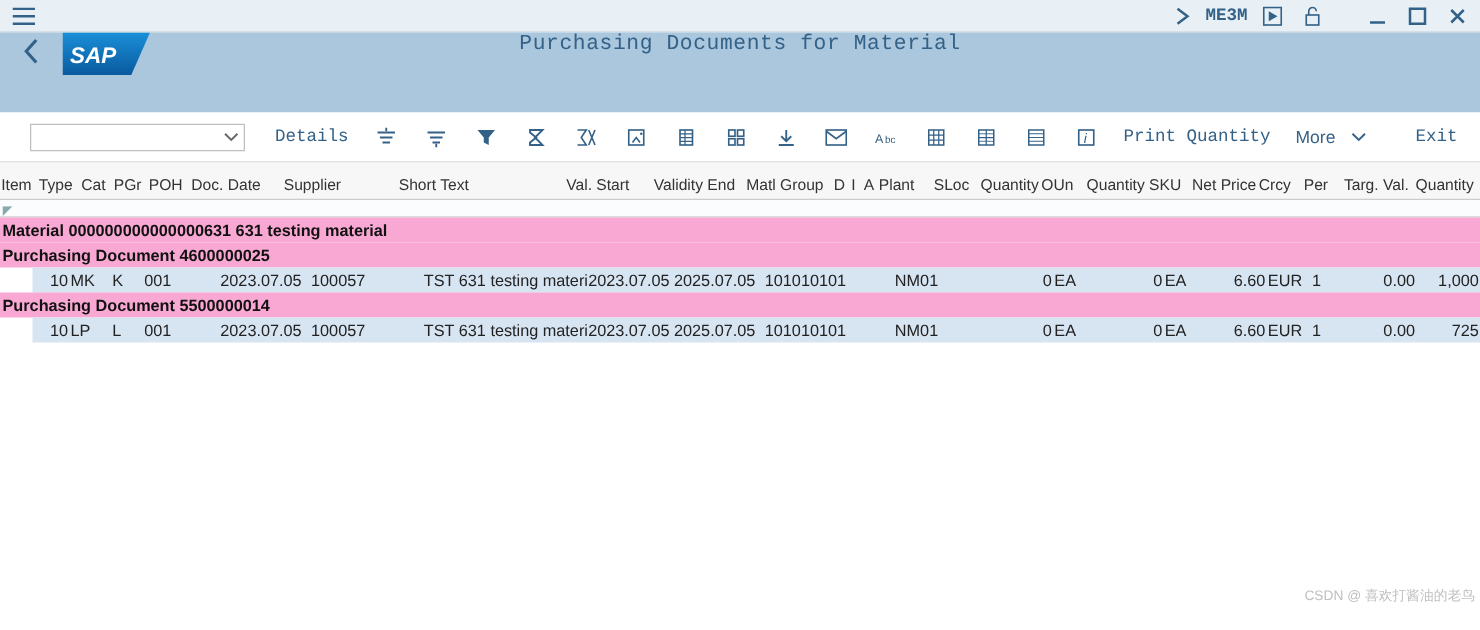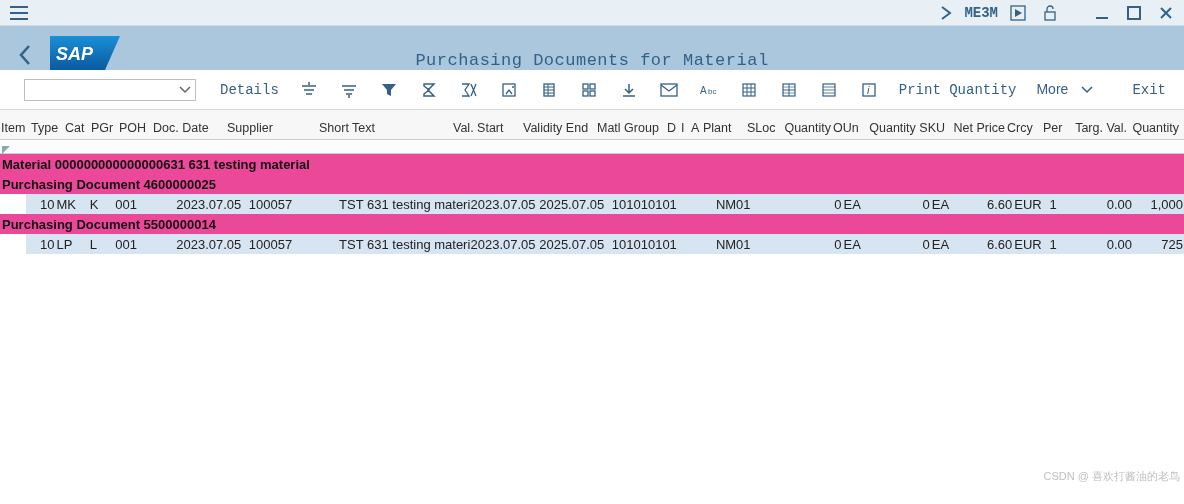--- a/index.html
+++ b/index.html
@@ -7,38 +7,38 @@
   
   .titlebar { height: 26px; background: #e8f0f5; border-bottom: 1px solid #cdd9e3; display: flex; align-items: center; padding: 0 6px; font-weight: bold; }
   .titlebar-left { flex: 0 0 auto; }
   .titlebar-right { margin-left: auto; display: flex; align-items: center; gap: 8px; }
   .menu-icon { cursor: pointer; padding: 2px 4px; }
   .menu-icon svg { display: block; }
   .tcode { color: #346187; font-family: "Courier New", monospace; font-size: 14px; }
   .tb-btn { cursor: pointer; padding: 2px 4px; color: #346187; display: flex; align-items: center; }
   .tb-sep { width: 12px; }
   
-  .header { height: 44px; background: #aac7de; display: flex; align-items: flex-end; padding: 0 10px; }
+  .header { height: 64px; background: #aac7de; display: flex; align-items: flex-start; padding: 0 10px; }
   .back-btn { width: 30px; height: 30px; display: flex; align-items: center; justify-content: center; cursor: pointer; color: #346187; margin-right: 10px; }
   .logo { width: 70px; height: 34px; }
   .title { flex: 1; text-align: center; color: #346187; font-family: "Courier New", monospace; font-size: 17px; letter-spacing: 0.5px; }
   .header-spacer { width: 110px; }
   
   .toolbar { height: 40px; background: #fff; border-bottom: 1px solid #d9d9d9; display: flex; align-items: center; padding: 0 10px 0 24px; gap: 4px; }
   .tb-select { width: 172px; height: 22px; border: 1px solid #bfbfbf; background: #fff; display: flex; align-items: center; justify-content: flex-end; padding-right: 4px; cursor: pointer; }
   .tb-text-btn { color: #346187; font-family: "Courier New", monospace; font-size: 14px; padding: 4px 8px; cursor: pointer; white-space: nowrap; }
   .tb-icon-btn { width: 36px; height: 28px; display: flex; align-items: center; justify-content: center; cursor: pointer; color: #346187; }
   .tb-exit { margin-left: auto; }
   
   .grid-area { height: 388px; overflow: auto; position: relative; }
   .grid-header-row { height: 30px; background: #f7f7f7; border-bottom: 1px solid #ccc; display: flex; font-size: 12.5px; color: #333; align-items: flex-end; padding-bottom: 4px; }
   .grid-corner { height: 14px; border-bottom: 1px solid #d0d0d0; background: #fafcfe; padding-left: 2px; }
   .corner-mark { width: 8px; height: 8px; display: inline-block; }
   .group-row { height: 20px; display: flex; align-items: center; font-size: 13px; font-weight: bold; color: #111; padding-left: 2px; }
-  .bg-yellow { background: #ec4899; }
+  .bg-yellow { background: #f9a8d4; }
   .bg-blue1 { background: #d7e4f2; margin-left: 26px; }
   .data-row { height: 20px; display: flex; font-size: 13px; color: #222; align-items: center; }
   .cell { padding: 0 1px; overflow: hidden; white-space: nowrap; text-overflow: clip; }
   .r { text-align: right; }
   
   .watermark { position: absolute; right: 4px; bottom: 20px; font-size: 11px; color: #c0c0c0; }
 </style>
 </head>
 <body>
 

